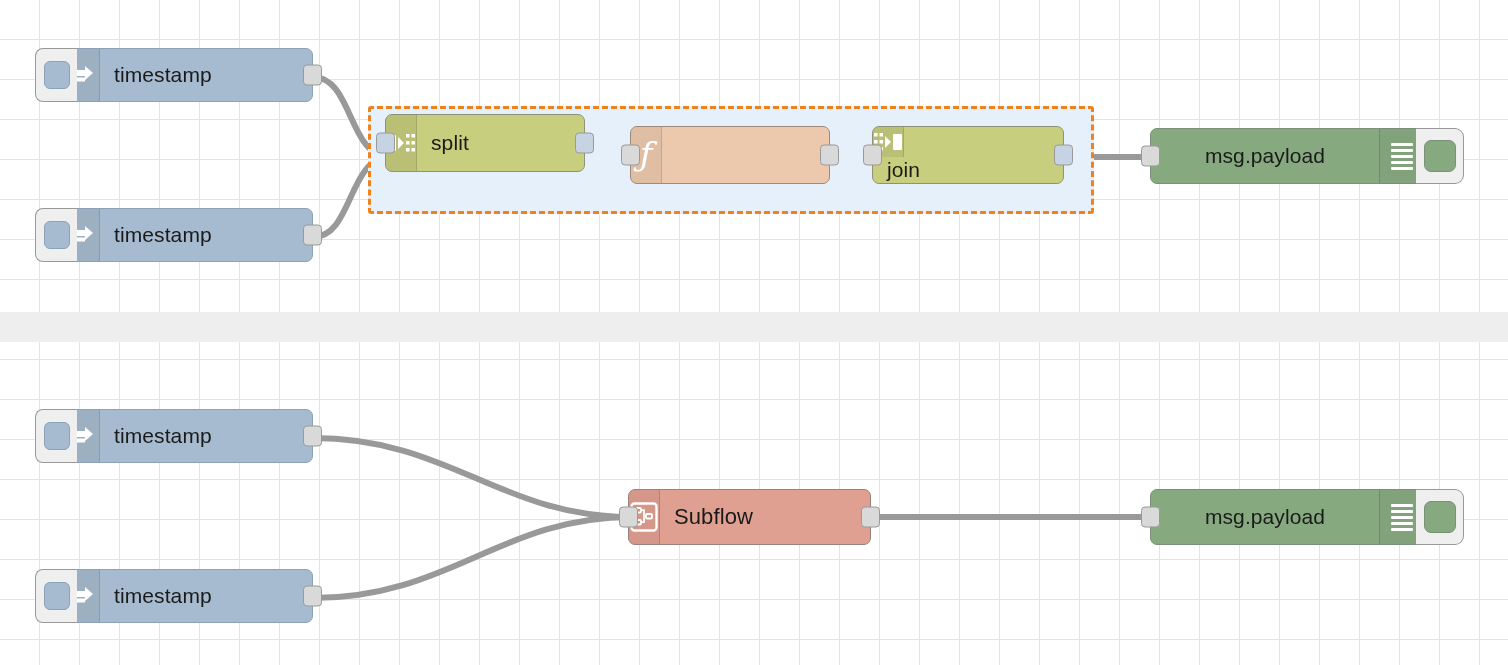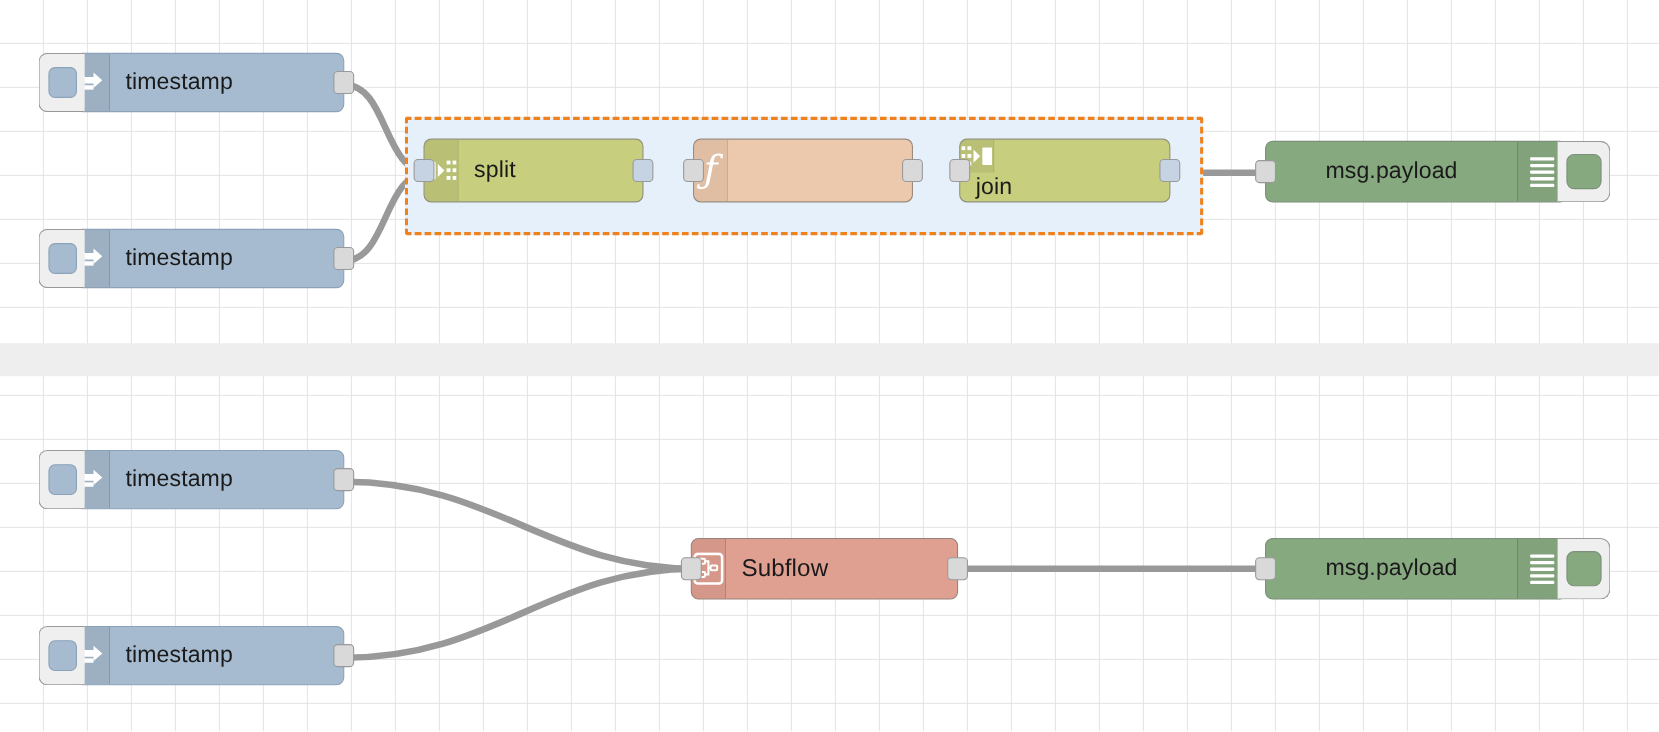--- a/index.html
+++ b/index.html
@@ -255,21 +255,21 @@
         </div>
         <div class="icon-box">
           <svg width="26" height="26" viewBox="0 0 26 26">
             <path d="M3 8 h11 V4 l8 7 -8 7 v-4 H3 z" fill="#ffffff"></path>
             <rect x="3" y="15.5" width="11" height="4" fill="#ffffff"></rect>
           </svg>
         </div>
         <div class="label">timestamp</div>
         <span class="port out"></span>
       </div>
-      <div class="node splitjoin" style="left: 385px; top: 126px; width: 200px;">
+      <div class="node splitjoin" style="left: 385px; top: 114px; width: 200px;">
         <div class="icon-box">
           <svg width="28" height="22" viewBox="0 0 28 22">
             <rect x="0" y="3" width="9" height="16" rx="1" fill="#ffffff"></rect>
             <path d="M11 5 L17 11 L11 17 z" fill="#ffffff"></path>
             <rect x="19" y="2" width="3.5" height="3.5" fill="#ffffff"></rect>
             <rect x="24.5" y="2" width="3.5" height="3.5" fill="#ffffff"></rect>
             <rect x="19" y="9" width="3.5" height="3.5" fill="#ffffff"></rect>
             <rect x="24.5" y="9" width="3.5" height="3.5" fill="#ffffff"></rect>
             <rect x="19" y="16" width="3.5" height="3.5" fill="#ffffff"></rect>
             <rect x="24.5" y="16" width="3.5" height="3.5" fill="#ffffff"></rect>

